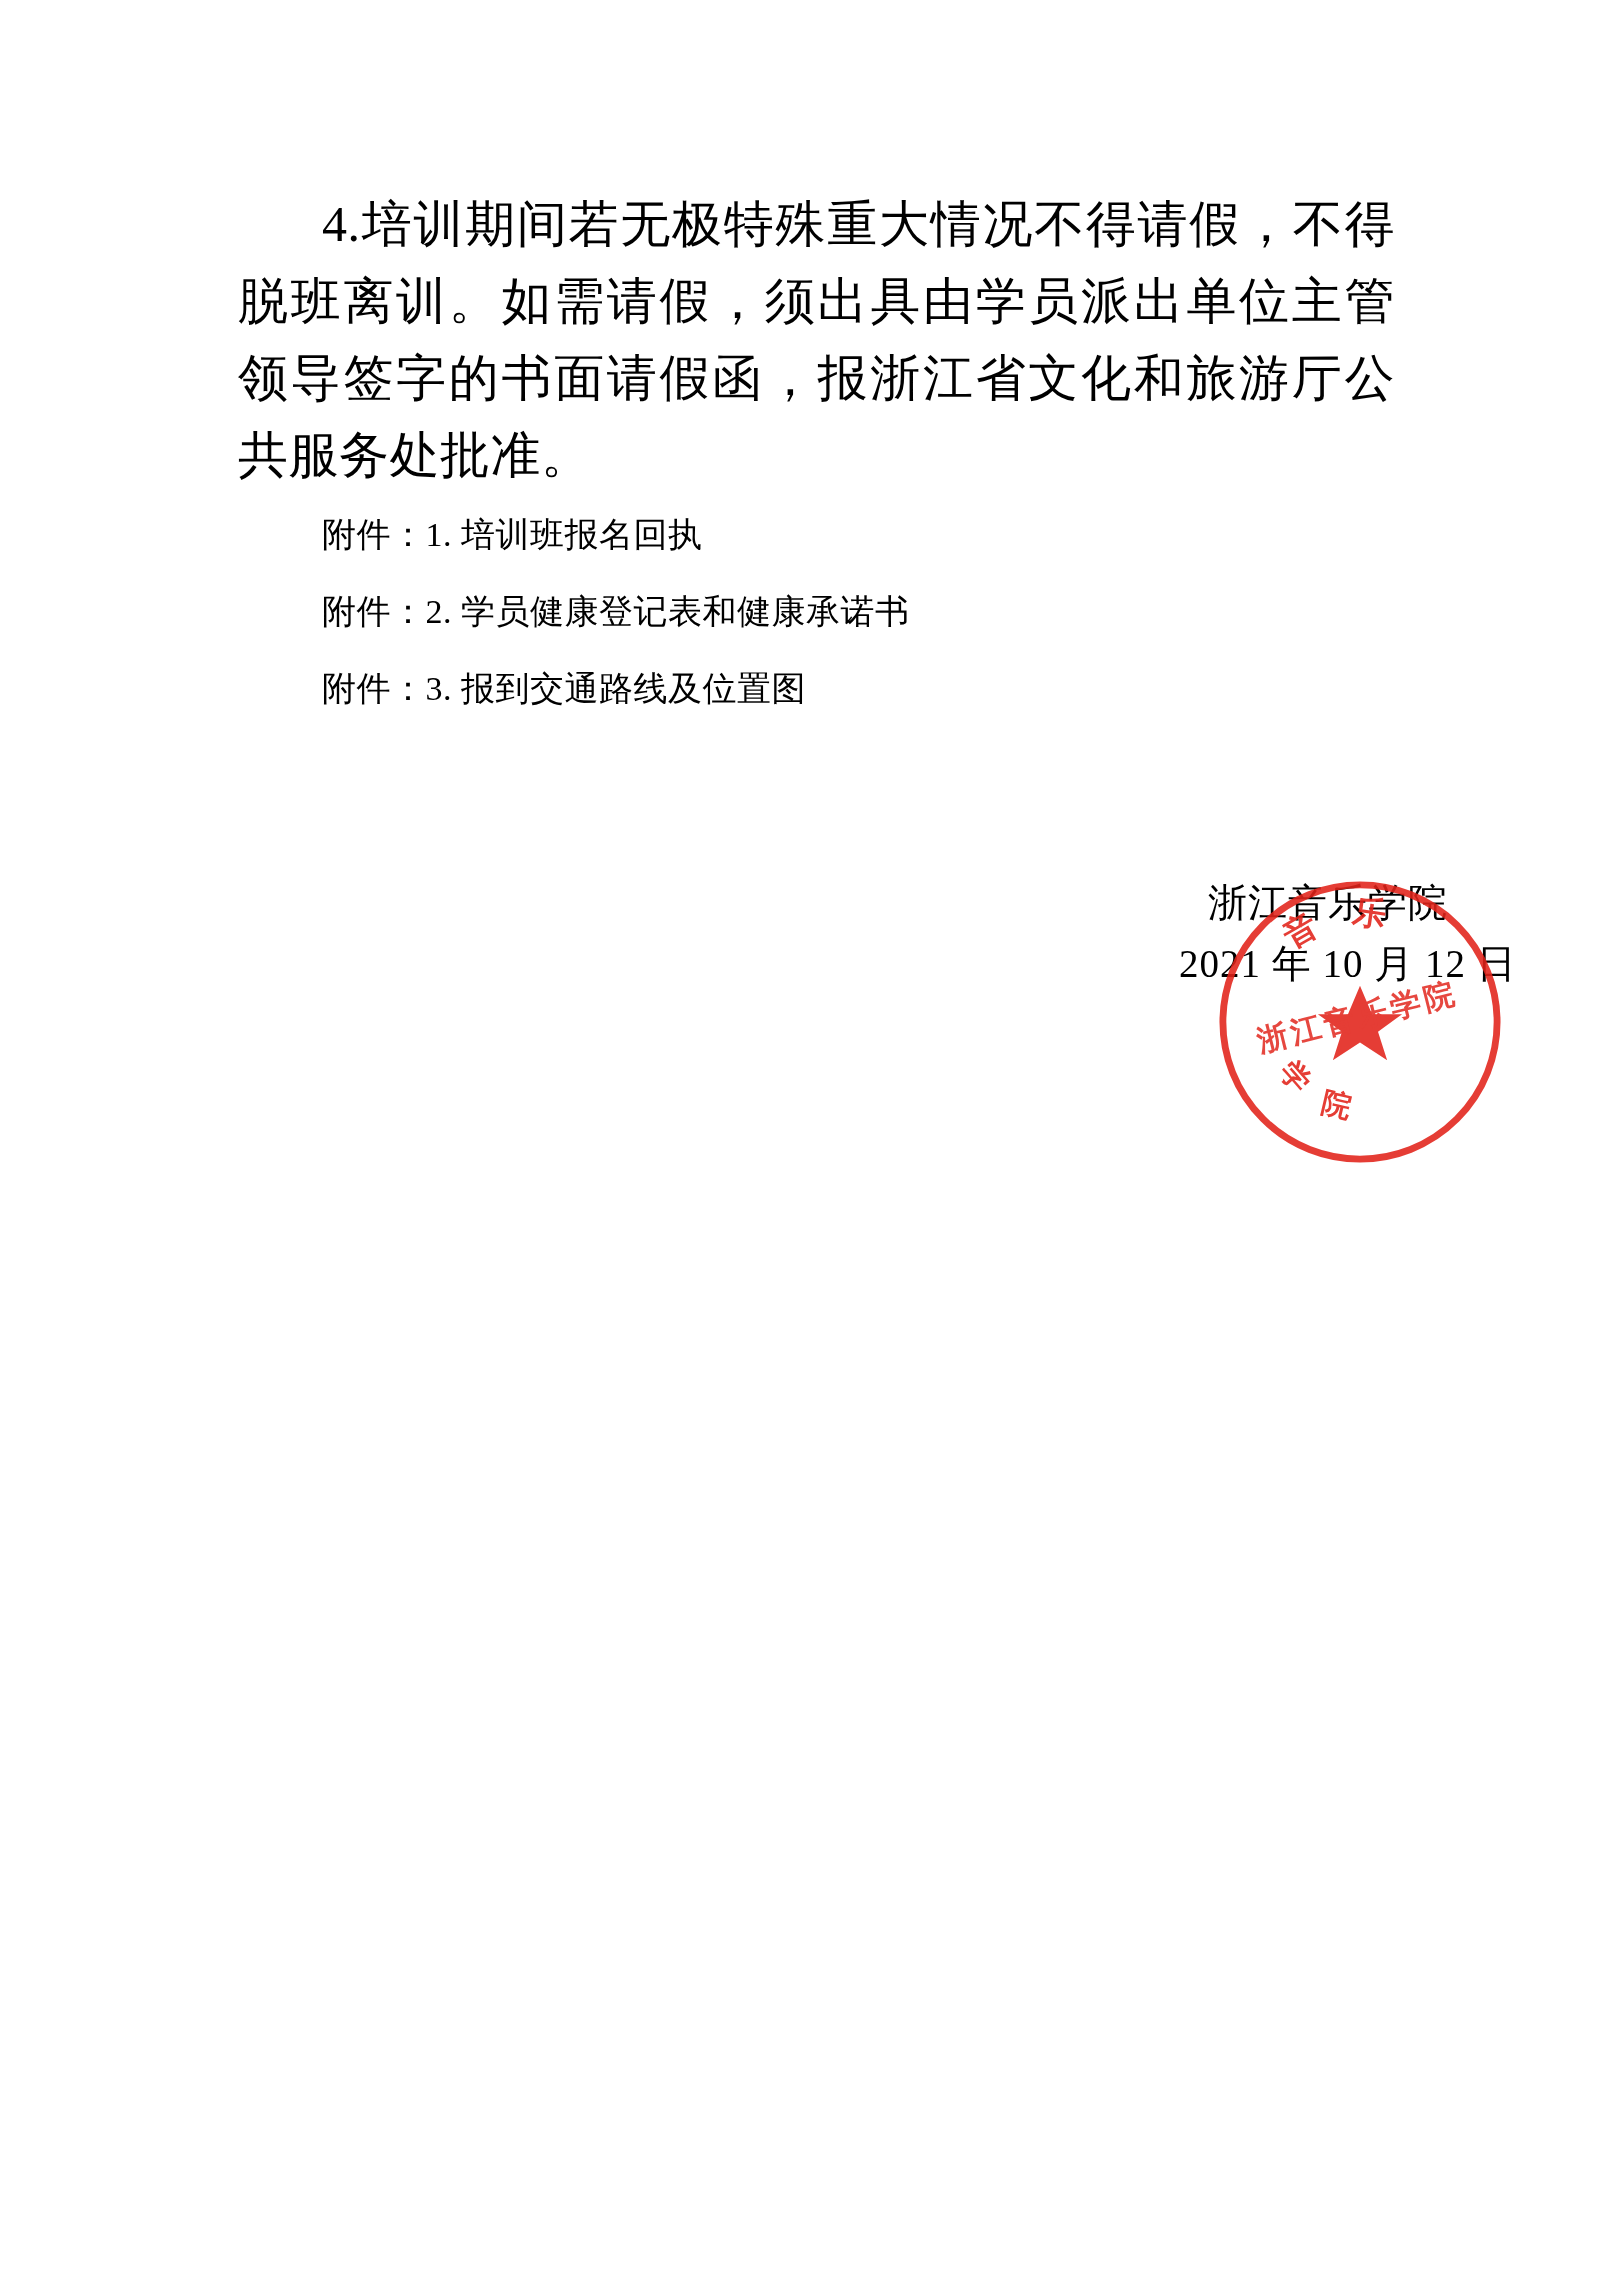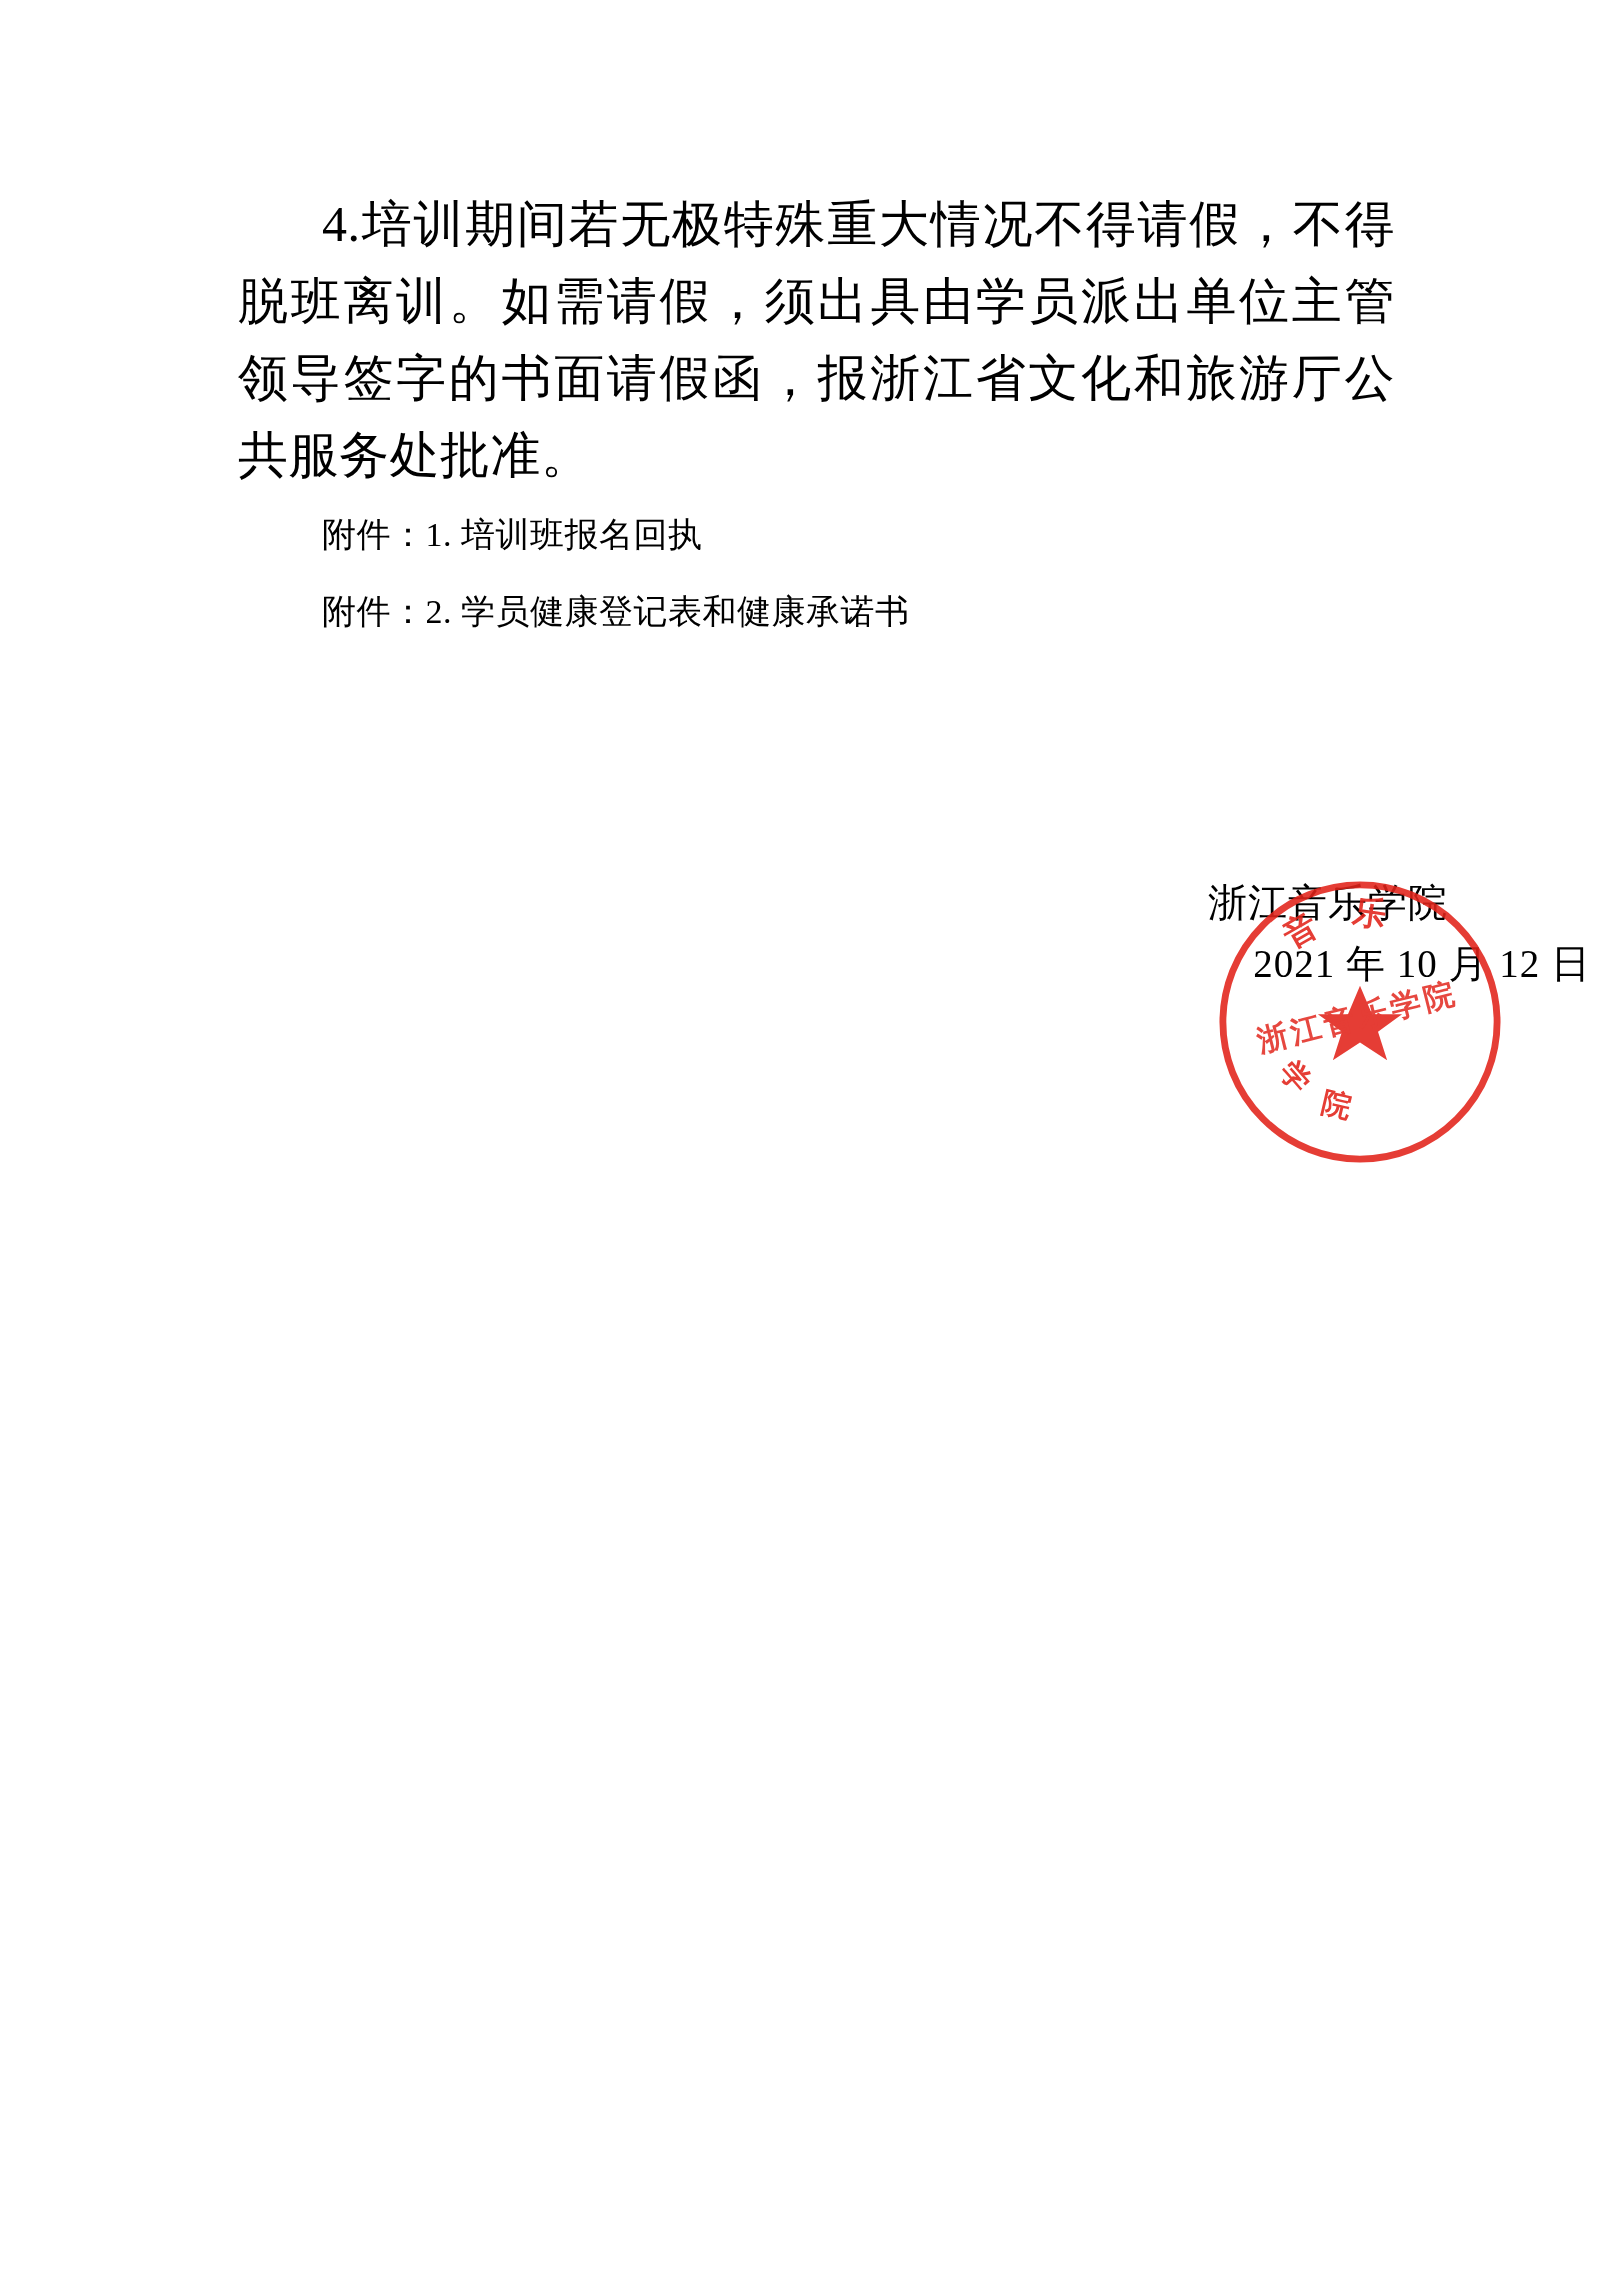--- a/index.html
+++ b/index.html
@@ -69,21 +69,20 @@
     padding-left: 29px;
     white-space: pre;
   }
 
   .sign-date {
     font-size: 39px;
     line-height: 61px;
     letter-spacing: 1px;
     margin: 0;
     white-space: pre;
-    text-align: right;
   }
 
   
   .seal {
     position: absolute;
     left: 980px;
     top: 694px;
     width: 284px;
     height: 284px;
     pointer-events: none;
@@ -107,20 +106,21 @@
 <div class="page">
 
   <div class="doc-body">
 
     <p class="para indent">4.培训期间若无极特殊重大情况不得请假，不得脱班离训。如需请假，须出具由学员派出单位主管领导签字的书面请假函，报浙江省文化和旅游厅公共服务处批准。</p>
 
     <p class="attach-line">附件：1. 培训班报名回执</p>
 
     <p class="attach-line">附件：2. 学员健康登记表和健康承诺书</p>
 
+    <p class="attach-line">附件：3. 报到交通路线及位置图</p>
 
     <div class="sign-block">
       <p class="sign-org">浙江音乐学院</p>
       <p class="sign-date">2021 年 10 月 12 日</p>
     </div>
 
     <div class="seal">
       <svg viewBox="0 0 290 290" xmlns="http://www.w3.org/2000/svg">
         <defs>
           <path id="arcTop" d="M 45,145 A 100,100 0 0 1 245,145" fill="none"></path>

